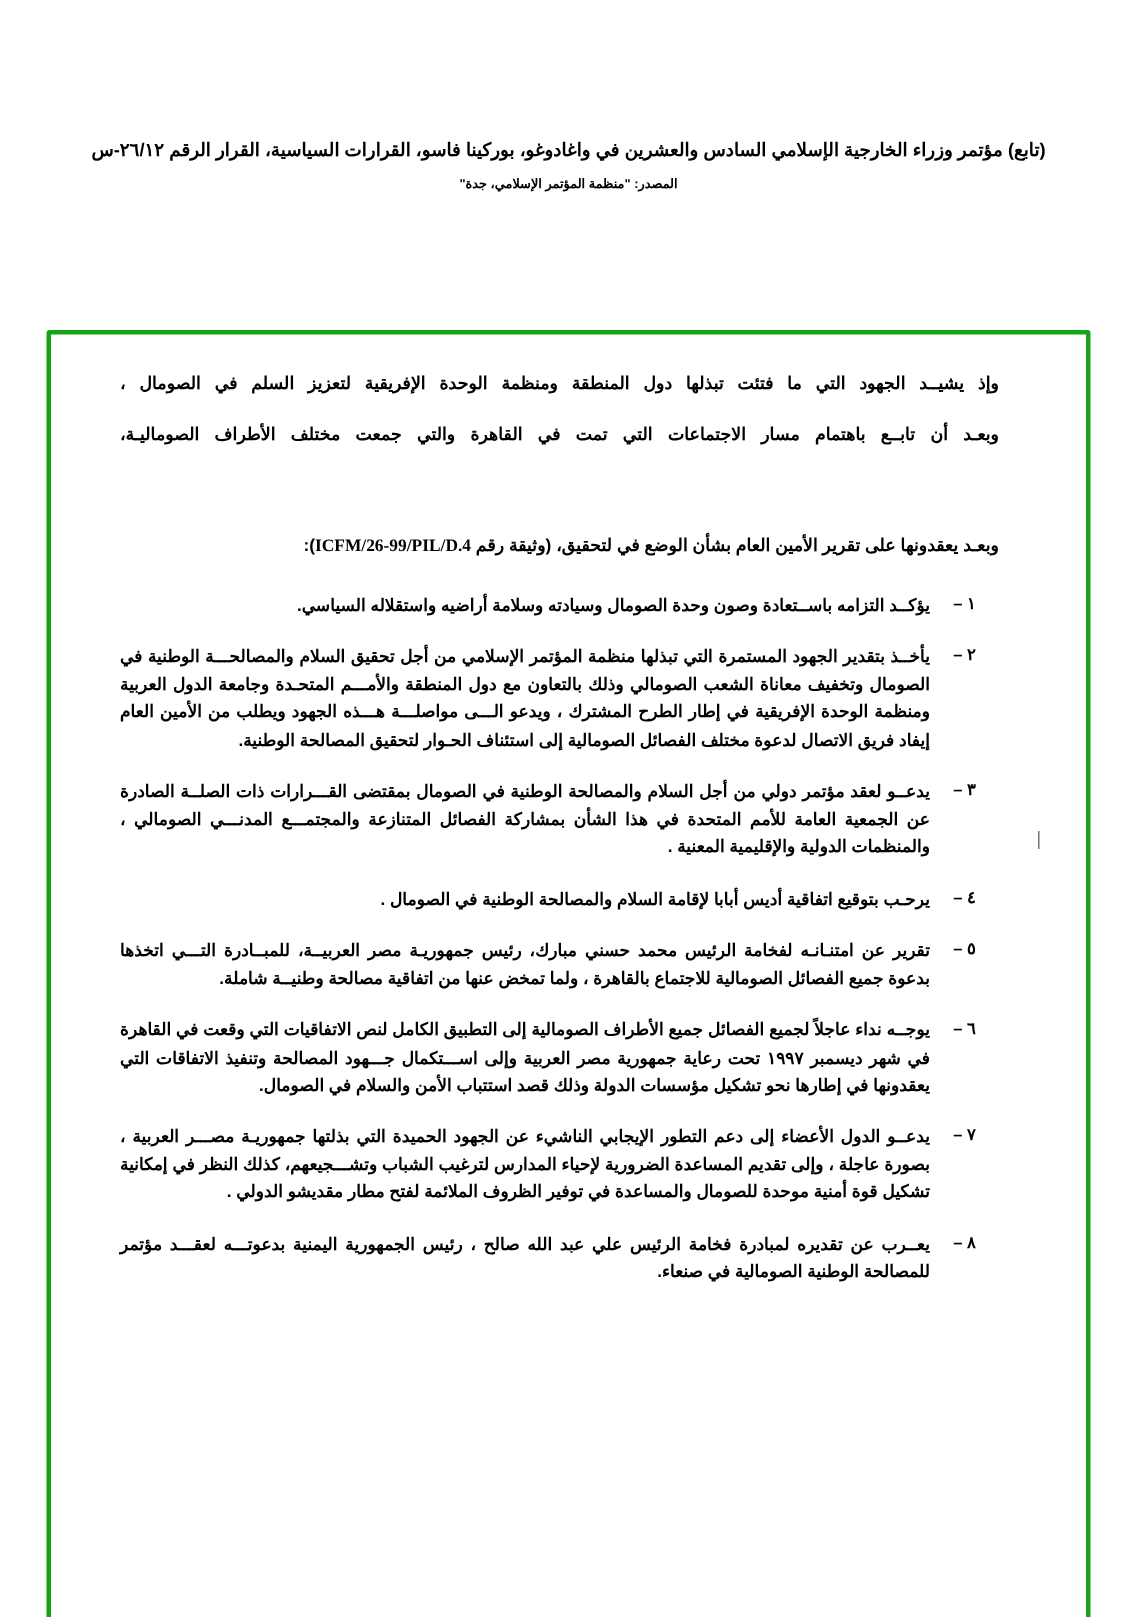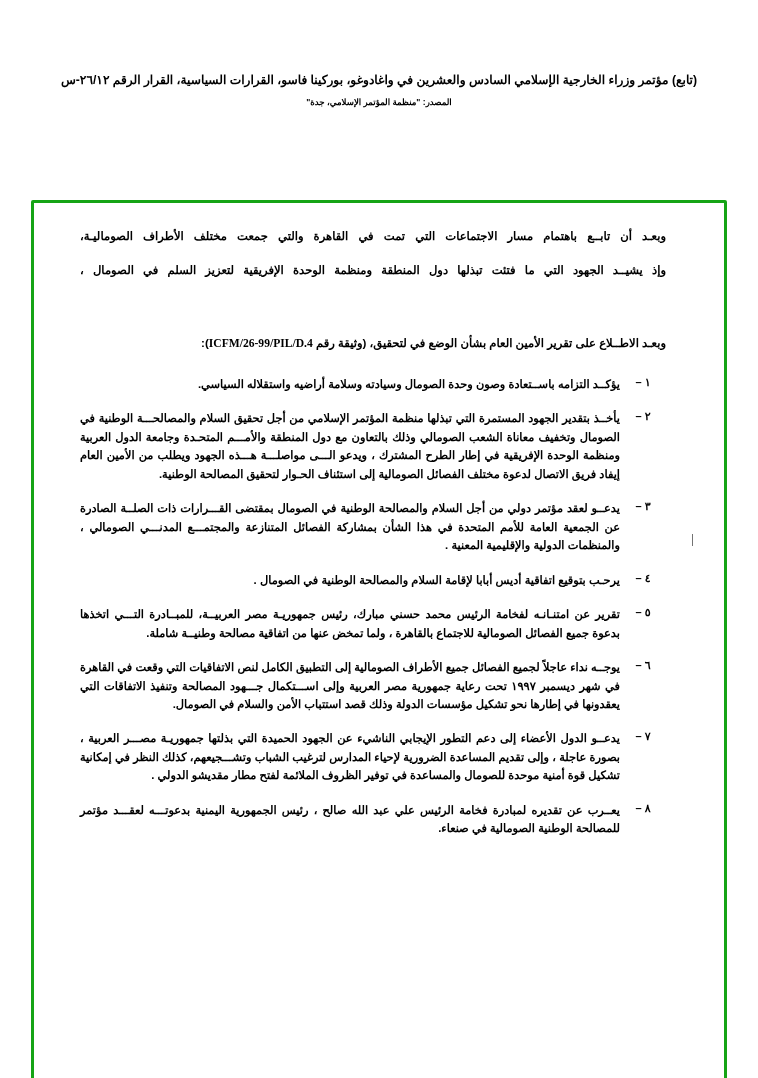--- a/index.html
+++ b/index.html
@@ -23,21 +23,21 @@
   }
   .header {
     text-align: center;
     padding: 0 40px;
   }
   .header-title {
     font-family: "Liberation Sans", sans-serif;
     font-weight: bold;
     font-size: 12.2px;
     line-height: 1.4;
-    margin-top: 72px;
+    margin-top: 92px;
     margin-bottom: 0;
     letter-spacing: -0.1px;
   }
   .header-source {
     font-family: "Liberation Sans", sans-serif;
     font-weight: bold;
     font-size: 8.6px;
     line-height: 1.4;
     margin-top: 7px;
     color: #000;
@@ -132,29 +132,29 @@
     <div class="header-title">(تابع) مؤتمر وزراء الخارجية الإسلامي السادس والعشرين في واغادوغو، بوركينا فاسو، القرارات السياسية، القرار الرقم ٢٦/١٢-س</div>
     <div class="header-source">المصدر:  "منظمة المؤتمر الإسلامي، جدة"</div>
   </div>
 
   <div class="frame">
     <div class="frame-inner">
 
       <div class="preamble">
 
         <div class="preamble-line">
+          <span class="lead">وإذ يشيــد</span><span> الجهود التي ما فتئت تبذلها دول المنطقة ومنظمة الوحدة الإفريقية لتعزيز السلم في الصومال ،</span>
+        </div>
+
+        <div class="preamble-line">
           <span class="lead">وبعـد أن تابــع</span><span> باهتمام مسار الاجتماعات التي تمت في القاهرة والتي جمعت مختلف الأطراف الصوماليـة،</span>
         </div>
 
-        <div class="preamble-line">
-          <span class="lead">وإذ يشيــد</span><span> الجهود التي ما فتئت تبذلها دول المنطقة ومنظمة الوحدة الإفريقية لتعزيز السلم في الصومال ،</span>
-        </div>
-
         <div class="preamble-line" style="text-align-last:right;">
-          <span class="lead">وبعـد الاطــلاع</span><span> على تقرير الأمين العام بشأن الوضع في لتحقيق، (وثيقة رقم </span><span class="ltr-inline">ICFM/26-99/PIL/D.4</span><span>):</span>
+          <span class="lead">وبعـد يعقدونها</span><span> على تقرير الأمين العام بشأن الوضع في لتحقيق، (وثيقة رقم </span><span class="ltr-inline">ICFM/26-99/PIL/D.4</span><span>):</span>
         </div>
 
       </div>
 
       <div class="clauses">
 
         <div class="clause">
           <div class="clause-num">١   –</div>
           <div class="clause-body single">
             <span class="verb">يؤكــد</span><span> التزامه باســتعادة وصون وحدة الصومال وسيادته وسلامة أراضيه واستقلاله السياسي.</span>

